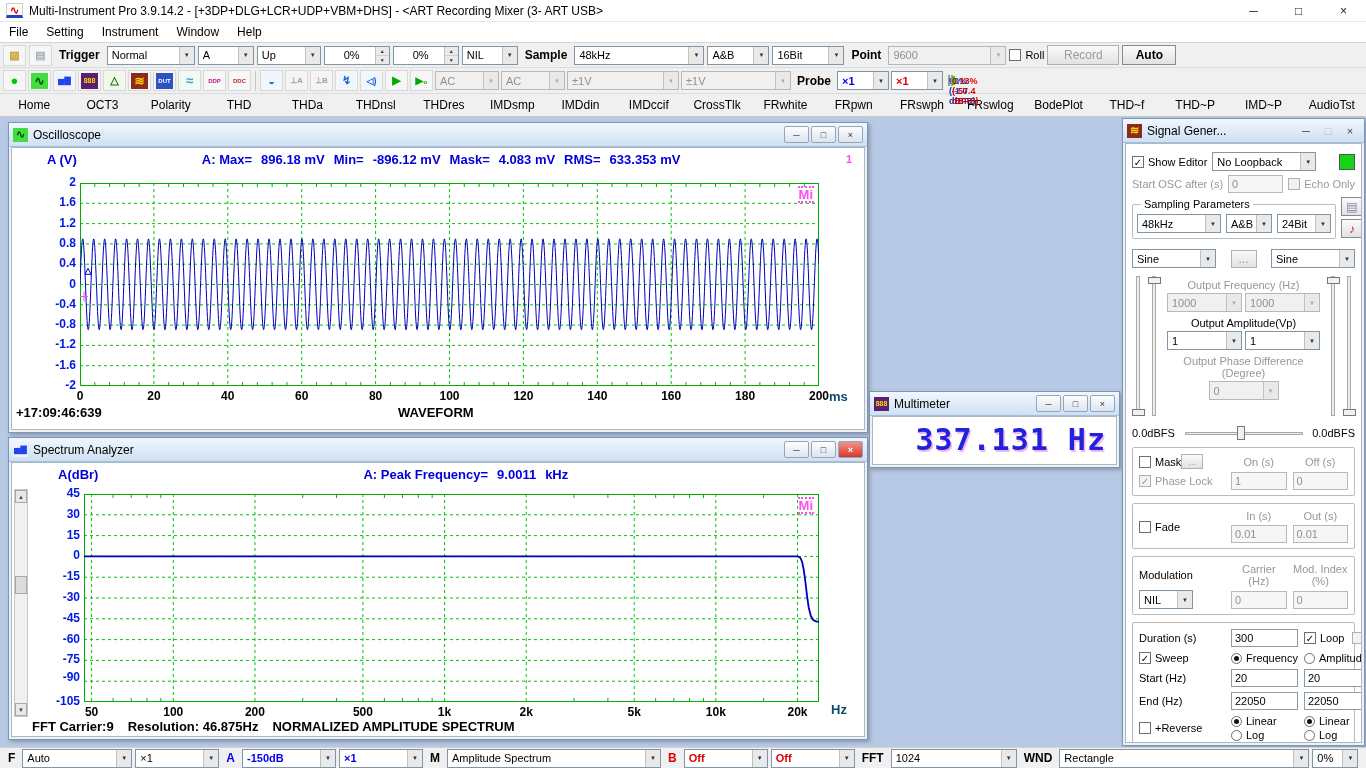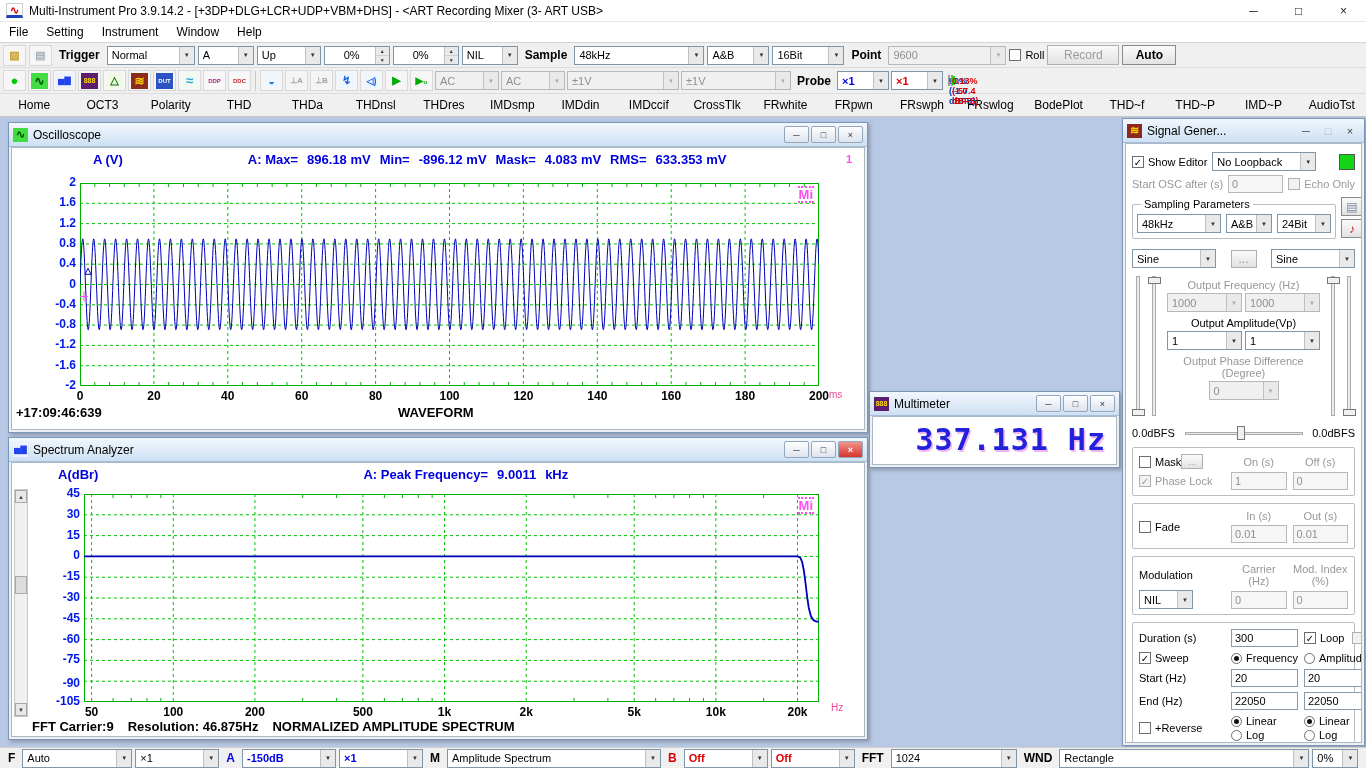--- a/index.html
+++ b/index.html
@@ -56,21 +56,21 @@
 .wb.close-red{background:linear-gradient(#f0958a,#d7352b);color:#fff;font-weight:bold}
 .wb.flat{border:none;background:none;font-size:11px;color:#444;width:20px}
 .wb.flat.dim{color:#b5b5b5}
 .wbody{position:absolute;left:2px;right:2px;top:24px;bottom:2px;background:#fff;border:1px solid #a8b8c8;overflow:hidden}
 .stats-row{height:22px;display:flex;align-items:center;font-weight:bold;color:#0000dd;font-size:13px;white-space:nowrap}
 .stats-row .sv{margin-left:9px}
 .plot{position:absolute}
 .plot svg{position:absolute;left:0;top:0}
 .ytick{position:absolute;text-align:right;color:#0018e6;font-weight:bold;font-size:12px}
 .xtick{position:absolute;text-align:center;color:#000;font-weight:bold;font-size:12px}
-.unit-label{position:absolute;font-weight:normal;font-size:10px;color:#ec4899}
+.unit-label{position:absolute;font-weight:bold;font-size:13px;color:#0c4a6e}
 .mi{position:absolute;right:5px;top:3px;color:#ff4df0;font-weight:bold;font-size:13px;border-top:2px dotted #ff4df0;border-bottom:2px dotted #ff4df0;line-height:13px;padding:0 1px}
 .chart-footer{position:absolute;left:4px;right:4px;display:flex;font-weight:bold;font-size:13px;white-space:nowrap}
 .vscroll{position:absolute;width:14px;background:#f0f0f0;border:1px solid #c8c8c8}
 .sarr{position:absolute;left:0;width:12px;height:13px;border:1px solid #a8a8a8;background:#e8e8e8;font-size:6px;text-align:center;line-height:12px;color:#444}
 .sthumb{position:absolute;left:0;width:12px;height:18px;border:1px solid #a8a8a8;background:#dcdcdc}
 
 .mm-read{font-family:"DejaVu Sans Mono",monospace;font-weight:bold;font-size:30px;color:#2222dd;text-align:right;padding:5px 10px 0 0;letter-spacing:1px;text-shadow:1.5px 1.5px 0 #f2b5f2}
 
 .sg-body{background:#fff;padding:4px 5px;font-size:11px}
 .sg-row{display:flex;align-items:center;gap:5px;margin:4px 1px;white-space:nowrap}
@@ -311,21 +311,21 @@
       <span class="wicon" style="background:#43dd43;color:#004800;font-size:11px">∿</span>
       <span class="wtitle-text">Oscilloscope</span>
       <span class="wbtns">
         <span class="wb">─</span>
         <span class="wb">□</span>
         <span class="wb">×</span>
       </span>
     </div>
     <div class="wbody">
       <div class="stats-row">
-        <span style="margin-left:81px">A (V)</span>
+        <span style="margin-left:35px">A (V)</span>
         <span style="margin-left:125px">A: Max=</span>
           <span class="sv">896.18 mV</span>
         <span class="sv">Min=</span>
           <span class="sv">-896.12 mV</span>
         <span class="sv">Mask=</span>
           <span class="sv">4.083 mV</span>
         <span class="sv">RMS=</span>
           <span class="sv">633.353 mV</span>
         <span style="margin-left:auto;margin-right:12px;color:#ff4df0;font-size:11px">1</span>
       </div>
@@ -551,21 +551,21 @@
         <span class="unit-label" style="left:747px;top:208px">Hz</span>
       <span class="ytick" style="left: -48px; top: -8px; width: 44px;">45</span>
           <span class="ytick" style="left: -48px; top: 12.8px; width: 44px;">30</span>
           <span class="ytick" style="left: -48px; top: 33.6px; width: 44px;">15</span>
           <span class="ytick" style="left: -48px; top: 54.4px; width: 44px;">0</span>
           <span class="ytick" style="left: -48px; top: 75.2px; width: 44px;">-15</span>
           <span class="ytick" style="left: -48px; top: 96px; width: 44px;">-30</span>
           <span class="ytick" style="left: -48px; top: 116.8px; width: 44px;">-45</span>
           <span class="ytick" style="left: -48px; top: 137.6px; width: 44px;">-60</span>
           <span class="ytick" style="left: -48px; top: 158.4px; width: 44px;">-75</span>
-          <span class="ytick" style="left: -48px; top: 182px; width: 44px; text-align: right;">-90</span>
+          <span class="ytick" style="left: -48px; top: 176px; width: 44px; text-align: right;">-90</span>
           <span class="ytick" style="left: -48px; top: 200px; width: 44px;">-105</span>
           <span class="xtick" style="left: -16.3961px; top: 211px; width: 48px;">50</span>
           <span class="xtick" style="left: 65.2706px; top: 211px; width: 48px;">100</span>
           <span class="xtick" style="left: 146.937px; top: 211px; width: 48px;">200</span>
           <span class="xtick" style="left: 254.895px; top: 211px; width: 48px;">500</span>
           <span class="xtick" style="left: 336.561px; top: 211px; width: 48px;">1k</span>
           <span class="xtick" style="left: 418.228px; top: 211px; width: 48px;">2k</span>
           <span class="xtick" style="left: 526.186px; top: 211px; width: 48px;">5k</span>
           <span class="xtick" style="left: 607.852px; top: 211px; width: 48px;">10k</span>
           <span class="xtick" style="left: 689.519px; top: 211px; width: 48px;">20k</span>

